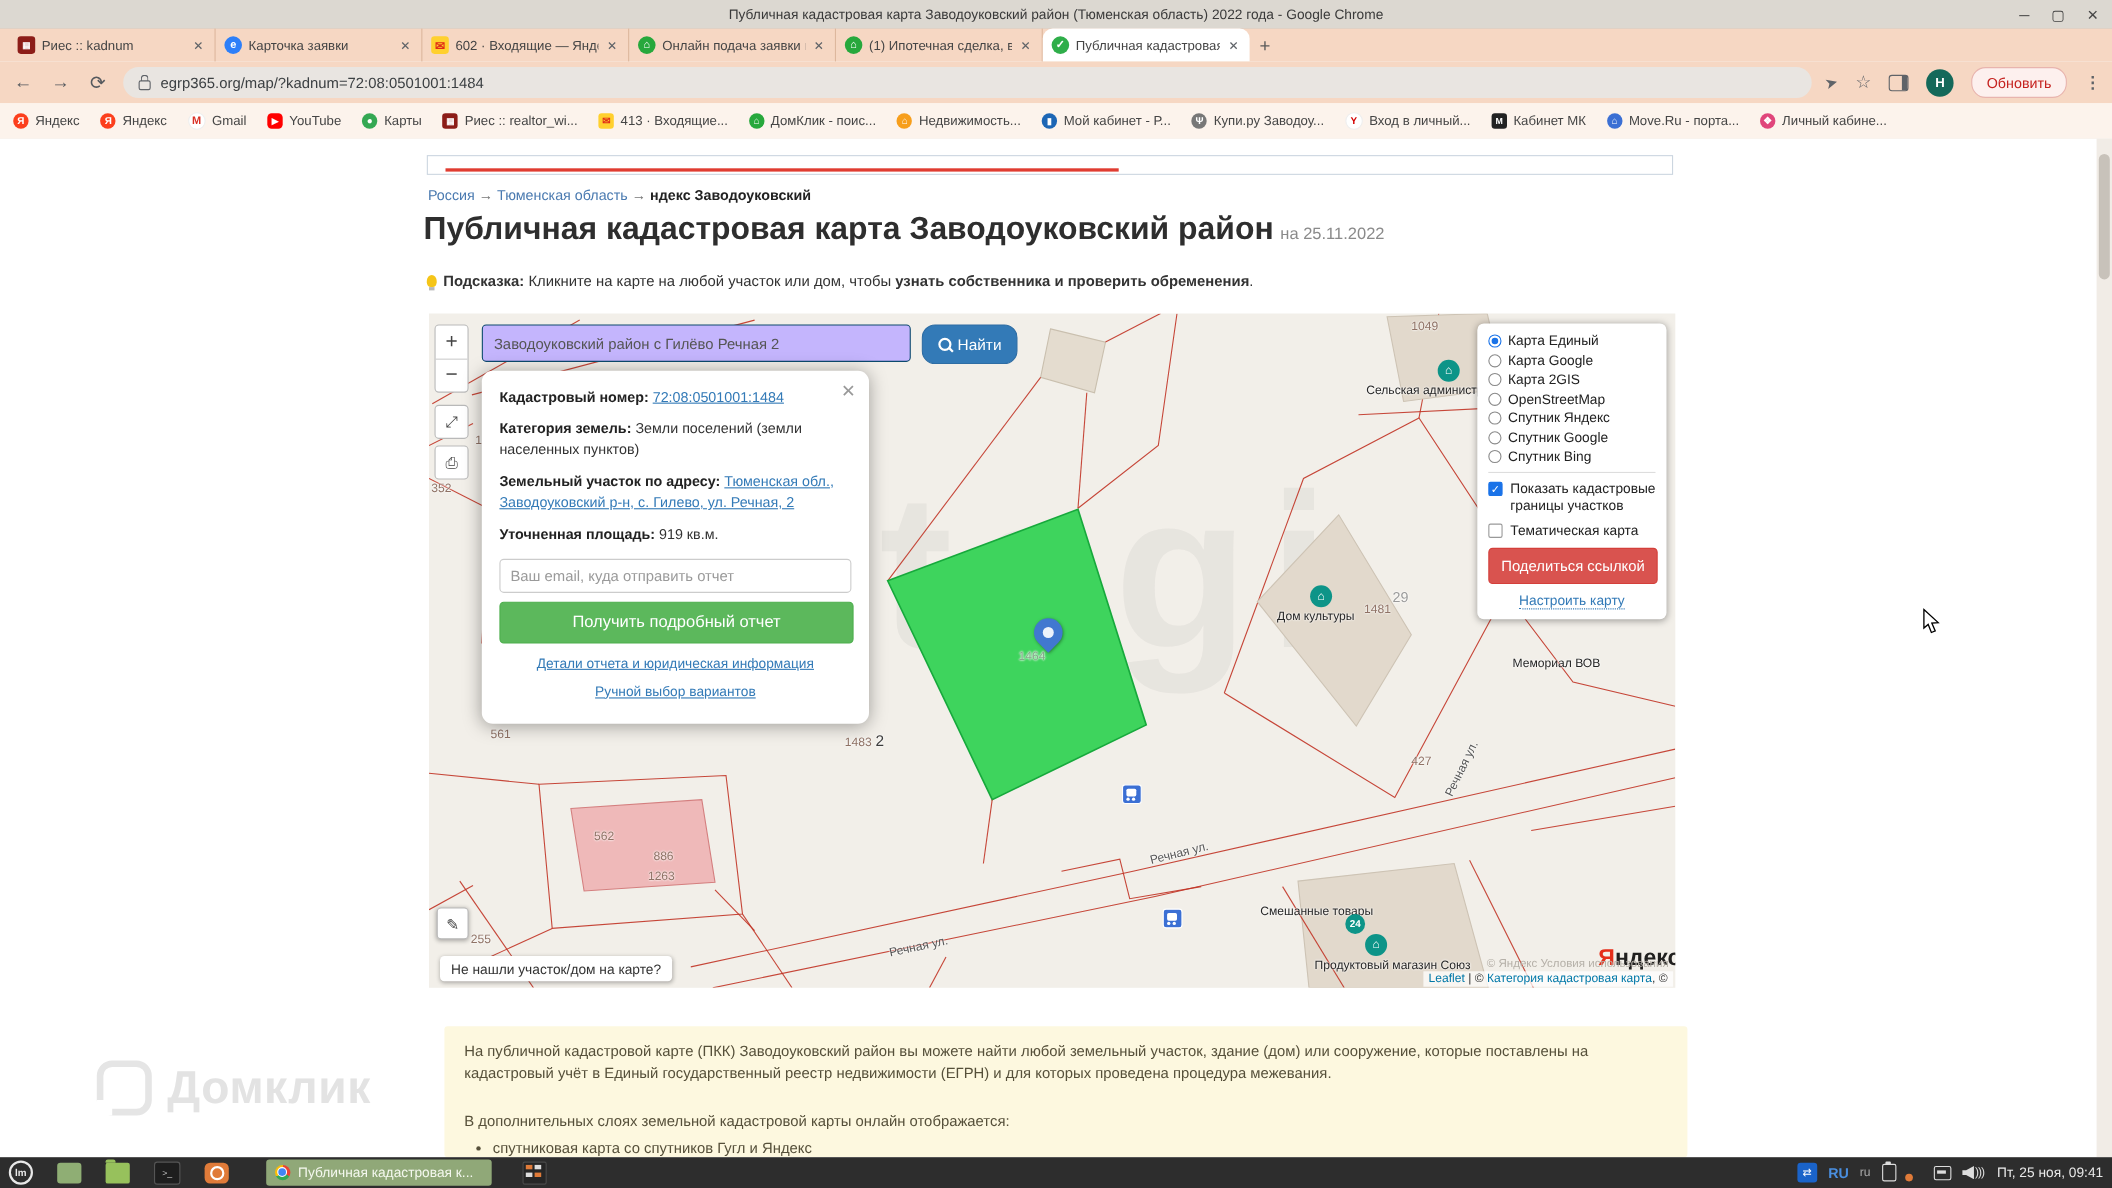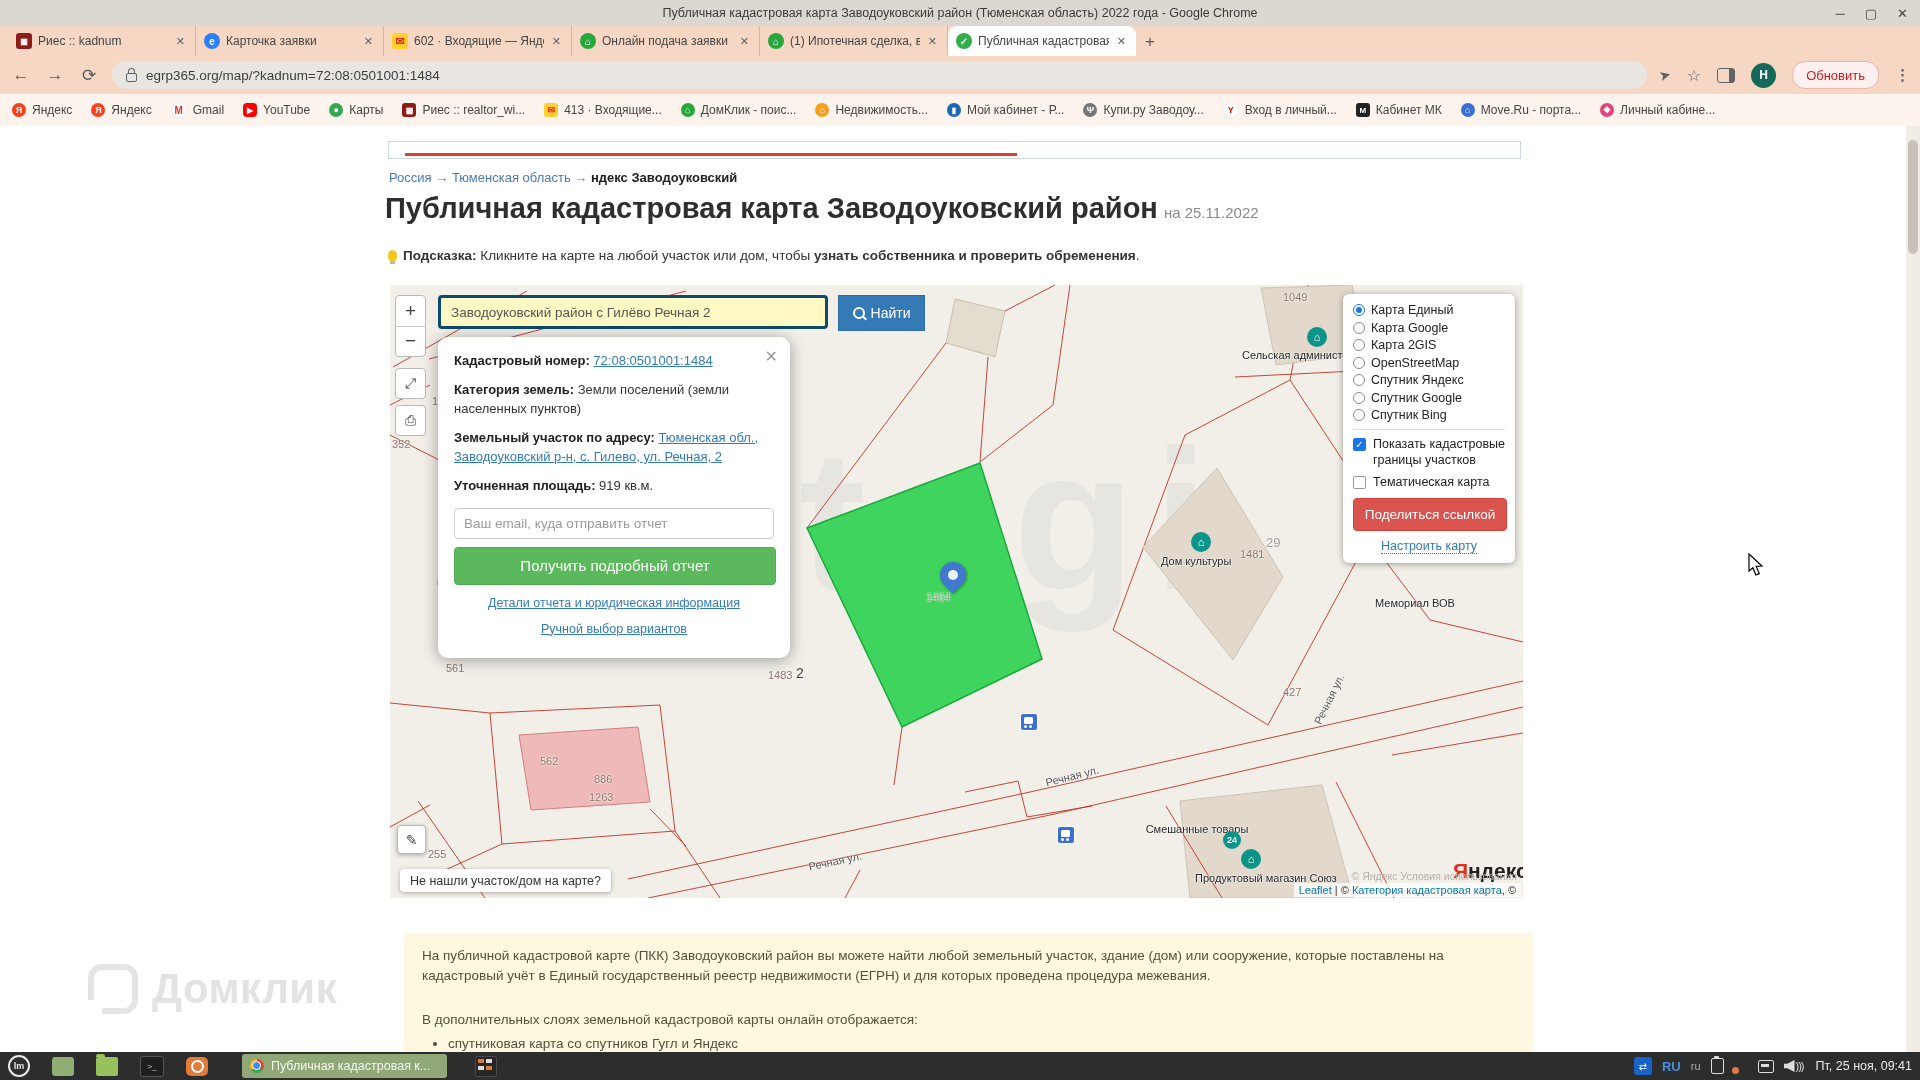--- a/index.html
+++ b/index.html
@@ -108,23 +108,23 @@
 
   .mapbtn{position:absolute;background:#fff;border:1px solid #b9b9b9;border-radius:4px;z-index:5;
     display:flex;align-items:center;justify-content:center;color:#444;box-sizing:border-box;}
   .zoombar{left:5px;top:10px;width:31px;height:62px;flex-direction:column;padding:0;}
   .zoombar .zi{width:100%;height:31px;display:flex;align-items:center;justify-content:center;font-size:19px;}
   .zoombar .zi:first-child{border-bottom:1px solid #ccc;}
   .expandbtn{left:5px;top:83px;width:31px;height:31px;font-size:14px;}
   .printbtn{left:5px;top:120px;width:31px;height:31px;font-size:14px;}
   .rulerbtn{left:7px;top:540px;width:29px;height:29px;font-size:14px;box-shadow:0 1px 4px rgba(0,0,0,.3);}
 
-  .msearch{position:absolute;left:48px;top:10px;width:390px;height:34px;border:3px solid #0c4a6e;border-radius:4px;
-    background:#fef9c3;font-size:13.5px;color:#555;padding:0 10px;box-sizing:border-box;z-index:5;outline:none;font-family:"Liberation Sans",sans-serif;}
-  .findbtn{position:absolute;left:448px;top:10px;width:85px;height:34px;background:#337ab7;border:1px solid #2e6da4;border-radius:0;
+  .msearch{position:absolute;left:48px;top:10px;width:390px;height:34px;border:1px solid #0c4a6e;border-radius:4px;
+    background:#c4b5fd;font-size:13.5px;color:#555;padding:0 10px;box-sizing:border-box;z-index:5;outline:none;font-family:"Liberation Sans",sans-serif;}
+  .findbtn{position:absolute;left:448px;top:10px;width:85px;height:34px;background:#337ab7;border:1px solid #2e6da4;border-radius:12px;
     color:#fff;font-size:14px;display:flex;align-items:center;justify-content:center;gap:6px;z-index:5;}
   .mag{width:8px;height:8px;border:2px solid #fff;border-radius:50%;position:relative;}
   .mag:after{content:"";position:absolute;left:7px;top:8px;width:5px;height:2px;background:#fff;transform:rotate(45deg);}
 
   .popup{position:absolute;left:48px;top:52px;width:352px;background:#fff;border-radius:10px;z-index:6;
     box-shadow:0 2px 16px rgba(0,0,0,.35);padding:14px 16px 12px 16px;box-sizing:border-box;font-size:13px;color:#333;line-height:1.5;}
   .popup b{color:#222;}
   .popup a{color:#337ab7;text-decoration:underline;}
   .pclose{position:absolute;top:8px;right:12px;color:#999;font-size:16px;}
   .prow{margin-bottom:9px;}

